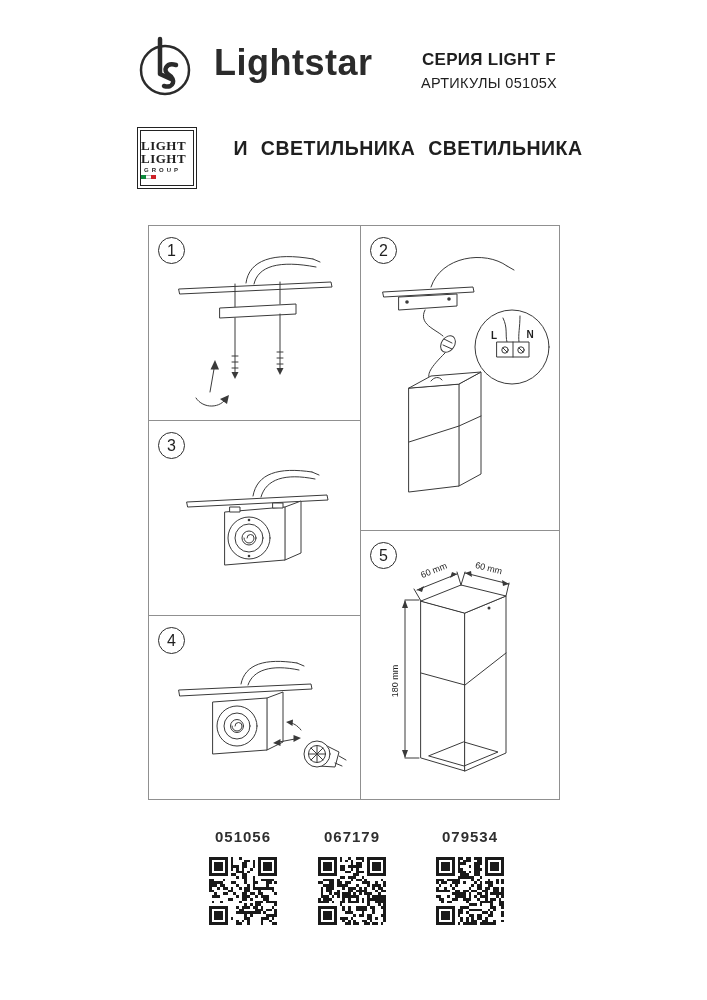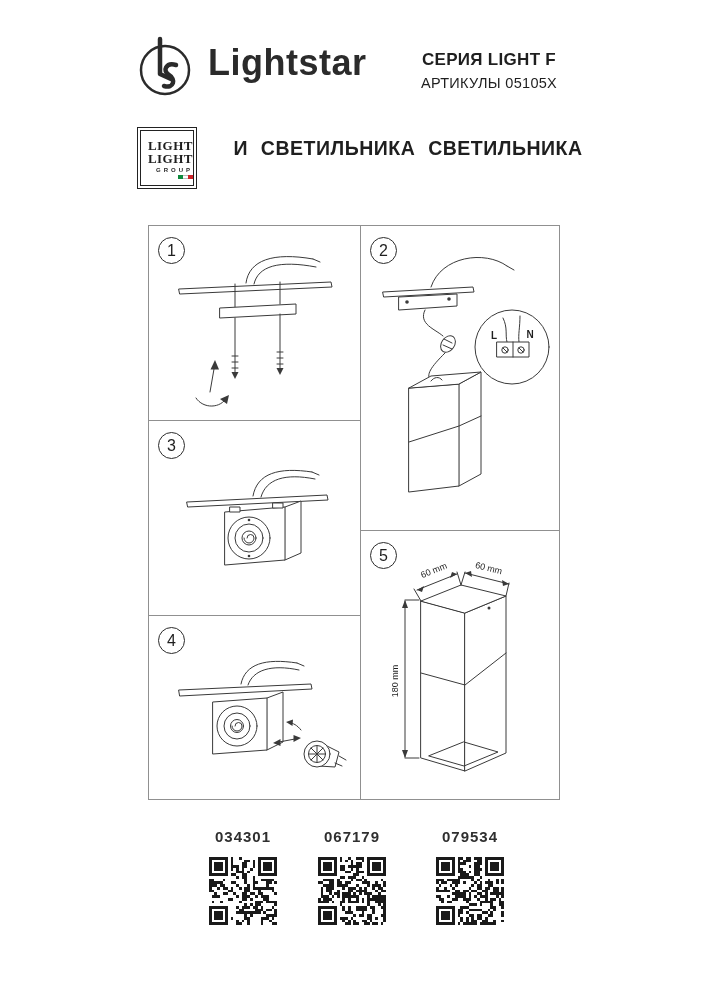--- a/index.html
+++ b/index.html
@@ -1,29 +1,29 @@
 <!DOCTYPE html>
 <html><head>
 <meta charset="utf-8">
 <style>
   *{margin:0;padding:0;box-sizing:border-box;}
   html,body{background:#ffffff;}
   .page{position:relative;width:707px;height:1000px;background:#fff;margin:0 auto;
         font-family:"Liberation Sans",sans-serif;color:#1f1f1f;overflow:hidden;}
 
   
-  .brand{position:absolute;left:136px;top:32px;height:66px;display:flex;align-items:center;gap:14px;}
+  .brand{position:absolute;left:136px;top:32px;height:66px;display:flex;align-items:center;gap:20px;}
   .brand-name{font-size:36px;font-weight:700;letter-spacing:.5px;color:#2b2b2b;padding-bottom:4px;}
   .series-block{position:absolute;left:400px;top:50px;width:178px;text-align:center;}
   .series-line1{font-size:17px;font-weight:700;letter-spacing:.3px;}
   .series-line2{font-size:14.5px;font-weight:400;letter-spacing:.3px;margin-top:5px;}
 
   
   .group-logo{position:absolute;left:137px;top:127px;width:60px;height:62px;border:1.5px solid #222;padding:2px;background:#fff;}
-  .group-logo-inner{border:1px solid #222;height:100%;display:flex;flex-direction:column;align-items:flex-end;justify-content:center;padding-top:1px;}
+  .group-logo-inner{border:1px solid #222;height:100%;display:flex;flex-direction:column;align-items:flex-start;justify-content:center;padding-top:1px;}
   .gl-line{font-family:"Liberation Serif",serif;font-weight:700;font-size:13px;line-height:13px;letter-spacing:.5px;}
   .gl-group{font-size:6px;letter-spacing:3px;margin-top:2px;padding-left:3px;font-weight:700;}
   .gl-flag{display:flex;margin-top:2px;}
   .fg{width:5px;height:4px;background:#0d8a3c;}
   .fw{width:5px;height:4px;background:#fff;border-top:1px solid #bbb;border-bottom:1px solid #bbb;}
   .fr{width:5px;height:4px;background:#cd2127;}
 
   
   .title-block{position:absolute;left:212px;top:135px;width:392px;text-align:center;}
   .title-line{font-size:19.5px;font-weight:700;letter-spacing:.5px;word-spacing:7px;line-height:27px;}
@@ -275,21 +275,21 @@
           <path d="M44 70 V226" stroke-width=".8"></path>
           <path class="solid" d="M44 69 L41 77 L47 77 Z"></path>
           <path class="solid" d="M44 227 L41 219 L47 219 Z"></path>
           <text x="37" y="150" text-anchor="middle" transform="rotate(-90 37 150)">180 mm</text>
         </g>
       </svg>
     </div>
   </div>
 
   <div class="qr-item q1">
-    <div class="qr-label">034301</div>
+    <div class="qr-label">051056</div>
     <svg class="qr" viewBox="0 0 25 25">
         <rect x="0" y="0" width="1" height="1"></rect>
         <rect x="1" y="0" width="1" height="1"></rect>
         <rect x="2" y="0" width="1" height="1"></rect>
         <rect x="3" y="0" width="1" height="1"></rect>
         <rect x="4" y="0" width="1" height="1"></rect>
         <rect x="5" y="0" width="1" height="1"></rect>
         <rect x="6" y="0" width="1" height="1"></rect>
         <rect x="0" y="1" width="1" height="1"></rect>
         <rect x="6" y="1" width="1" height="1"></rect>

